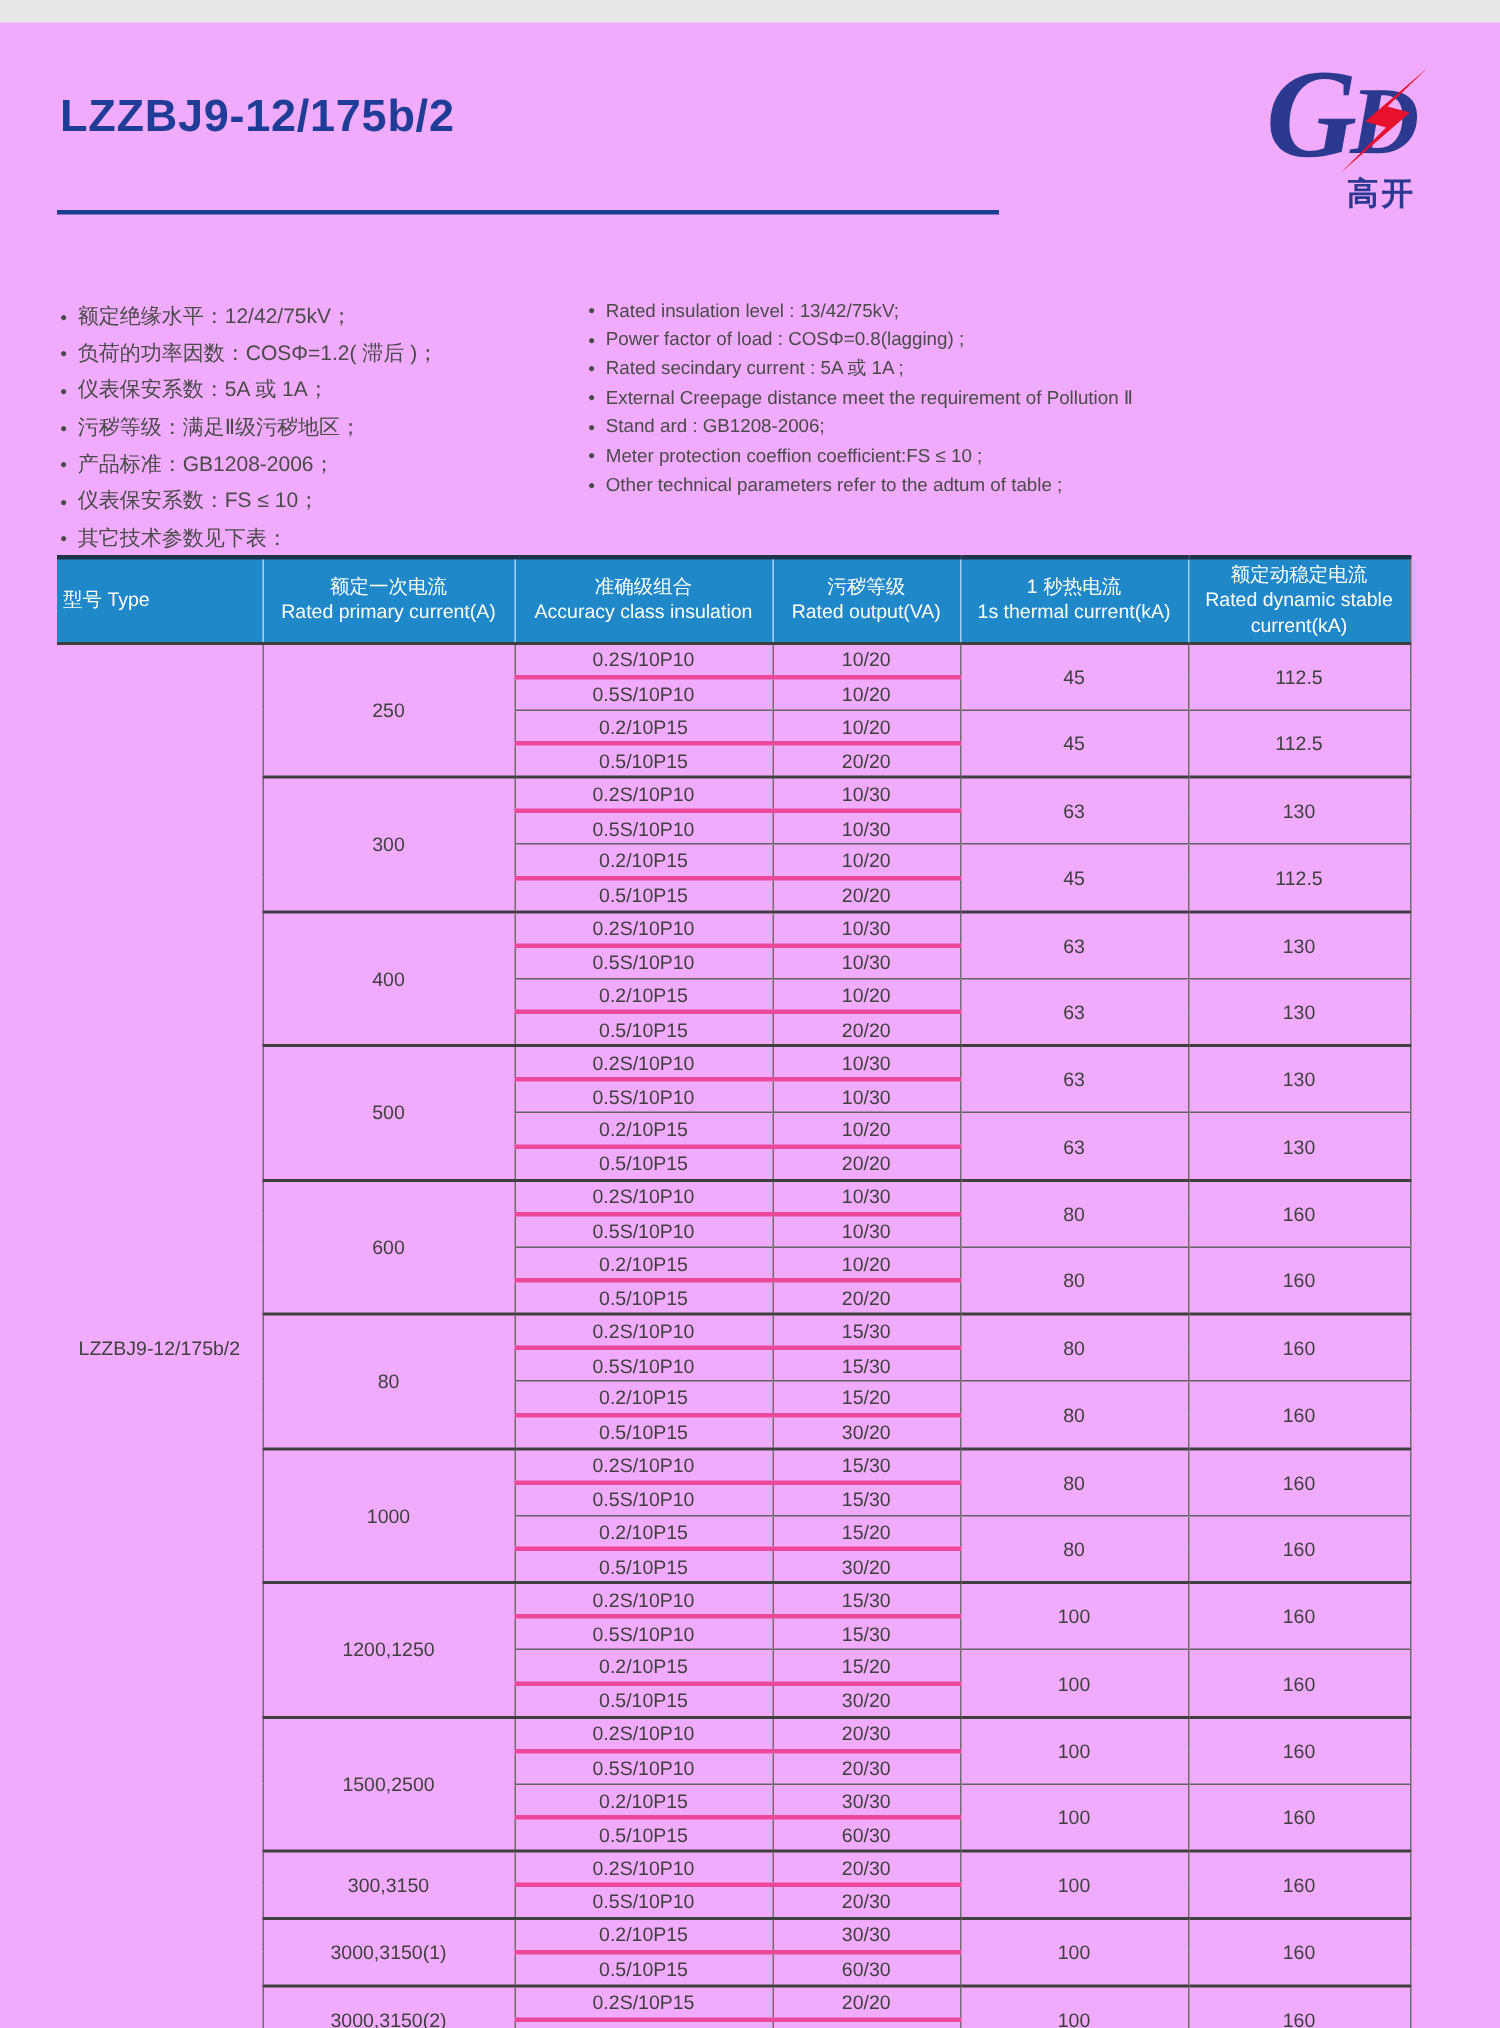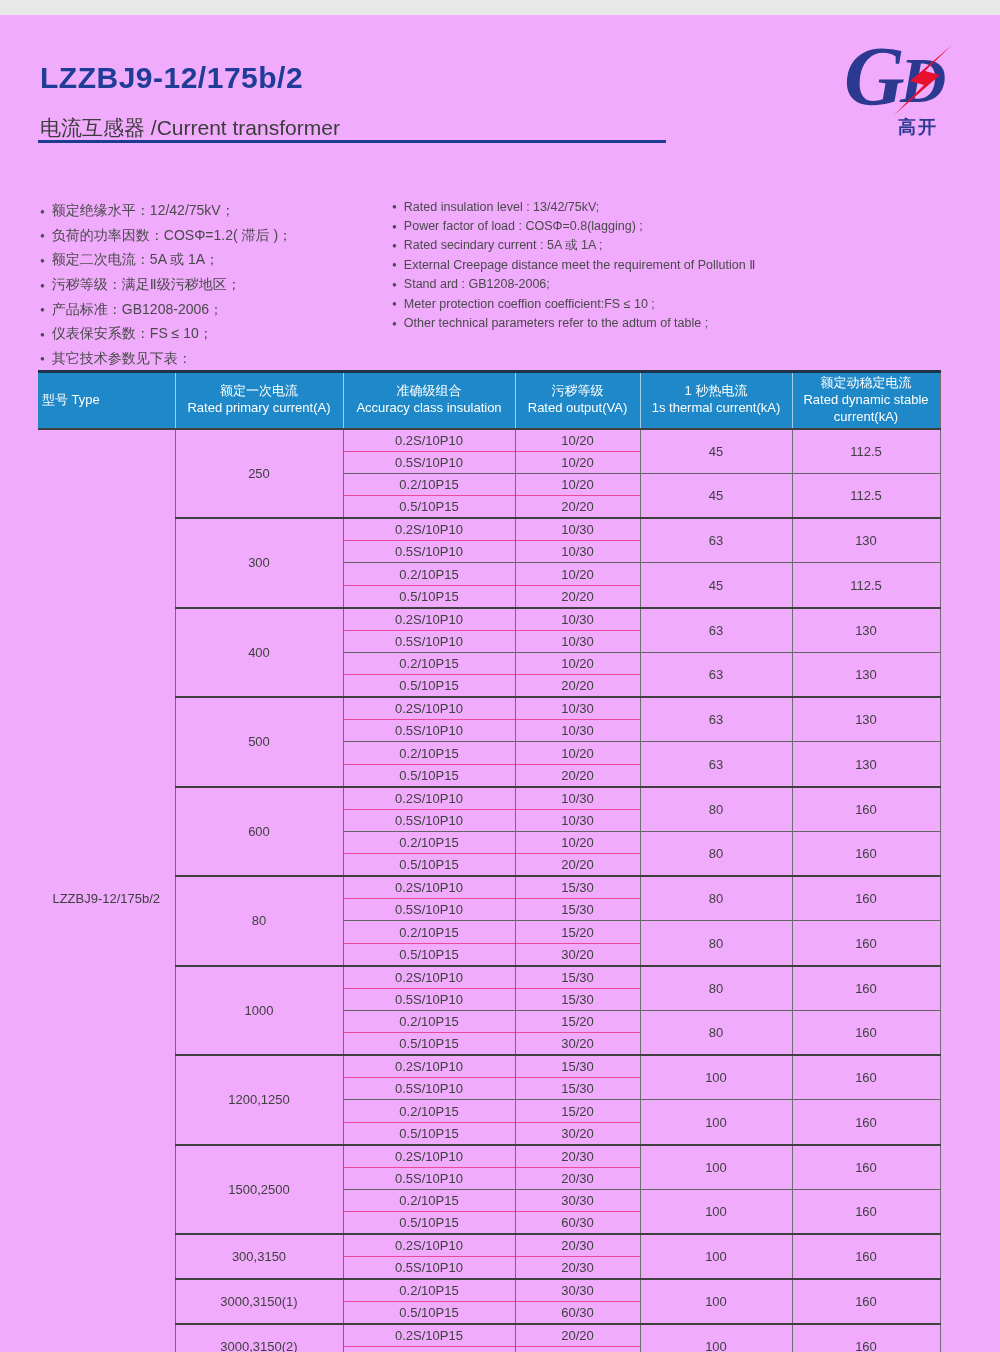--- a/index.html
+++ b/index.html
@@ -17,59 +17,58 @@
   .bullets-cn { left:40px; top:184px; }
   .bullets-cn li { height:24.6px; font-size:14px; color:#4a4a4a; }
   .bullets-en { left:392px; top:182px; }
   .bullets-en li { height:19.4px; font-size:12.5px; color:#4a4a4a; }
 
   
   .logo { position:absolute; left:842px; top:26px; width:140px; height:112px; }
   .logo .lg { position:absolute; left:2px; top:-6px; font-family:"Liberation Serif","DejaVu Serif",serif; font-style:italic; font-weight:bold; font-size:84px; line-height:1; color:#2b3990; }
   .logo .ld { position:absolute; left:58px; top:8px; font-family:"Liberation Serif","DejaVu Serif",serif; font-style:italic; font-weight:bold; font-size:64px; line-height:1; color:#2b3990; }
   .logo .bolt { position:absolute; left:48px; top:2px; }
-  .logo .cn { position:absolute; left:56px; top:74px; font-size:18px; font-weight:bold; color:#2b3990; letter-spacing:2px; }
+  .logo .cn { position:absolute; left:56px; top:74px; font-size:21px; font-weight:bold; color:#2b3990; letter-spacing:2px; }
 
   
   .spec-table { position:absolute; left:38px; top:355px; border-collapse:collapse; table-layout:fixed; width:902px;
                 border-right:1px solid #6e6e6e; border-bottom:2px solid #3f3f3f; }
   .spec-table thead tr { height:50px; }
   .spec-table th { background:#1e88c8; color:#ffffff; font-weight:normal; font-size:13px; line-height:1.3;
                    border-top:3px solid #203449; border-bottom:2px solid #3f3f3f; border-left:1px solid #9fcfec;
                    text-align:center; vertical-align:middle; padding:2px 4px; }
   .spec-table th:first-child { border-left:none; text-align:left; }
   .spec-table tbody tr { height:22.38px; }
   .spec-table td { font-size:13px; color:#3f3f3f; text-align:center; vertical-align:middle;
                    border-left:1px solid #6e6e6e; padding:0; }
   .spec-table td.type-cell { border-left:none; }
-  .bt-sub { border-top:1px solid #ec4899; }
+  .bt-sub { border-top:3px solid #ec4899; }
   .bt-pair { border-top:1px solid #636363; }
   .bt-group { border-top:2px solid #3f3f3f; }
 </style>
 </head>
 <body>
 
 <div class="page">
 
   <div class="title">LZZBJ9-12/175b/2</div>
-  <div class="subtitle">电流互感器 /Current transformer</div>
   <div class="rule"></div>
 
   <ul class="bullets bullets-cn">
       <li>
         <span class="dot">●</span>
         <span>额定绝缘水平：12/42/75kV；</span>
       </li>
       <li>
         <span class="dot">●</span>
         <span>负荷的功率因数：COSΦ=1.2( 滞后 )；</span>
       </li>
       <li>
         <span class="dot">●</span>
-        <span>额定二次电流：5A 或 1A；</span>
+        <span>仪表保安系数：5A 或 1A；</span>
       </li>
       <li>
         <span class="dot">●</span>
         <span>污秽等级：满足Ⅱ级污秽地区；</span>
       </li>
       <li>
         <span class="dot">●</span>
         <span>产品标准：GB1208-2006；</span>
       </li>
       <li>

